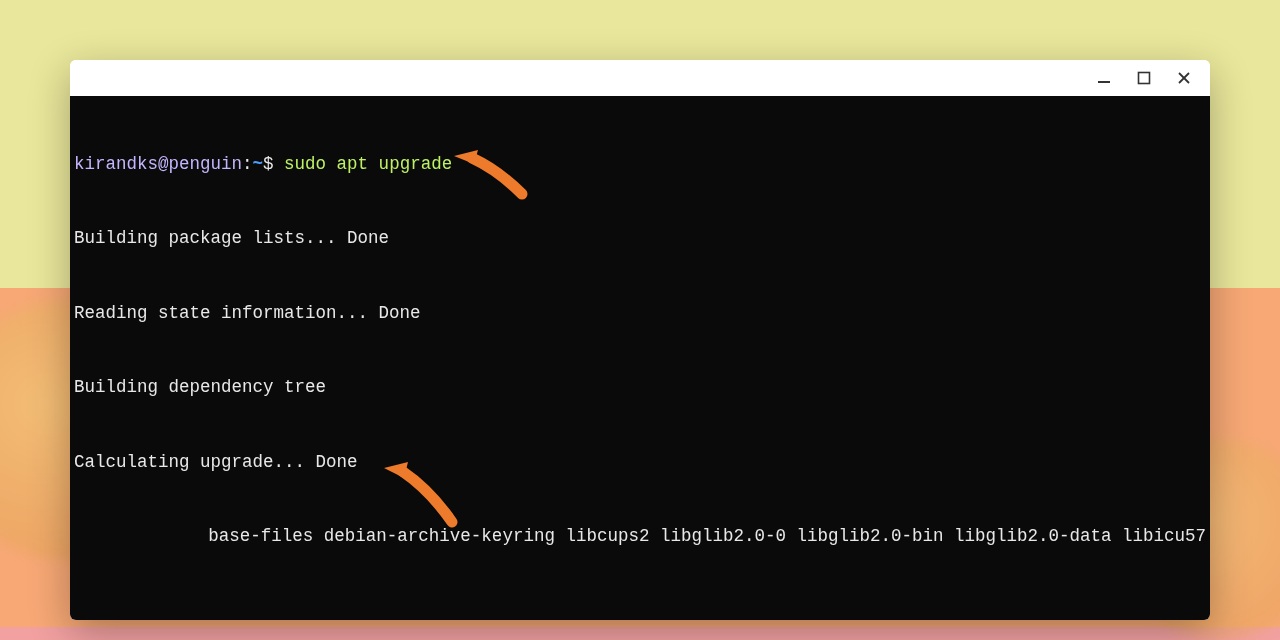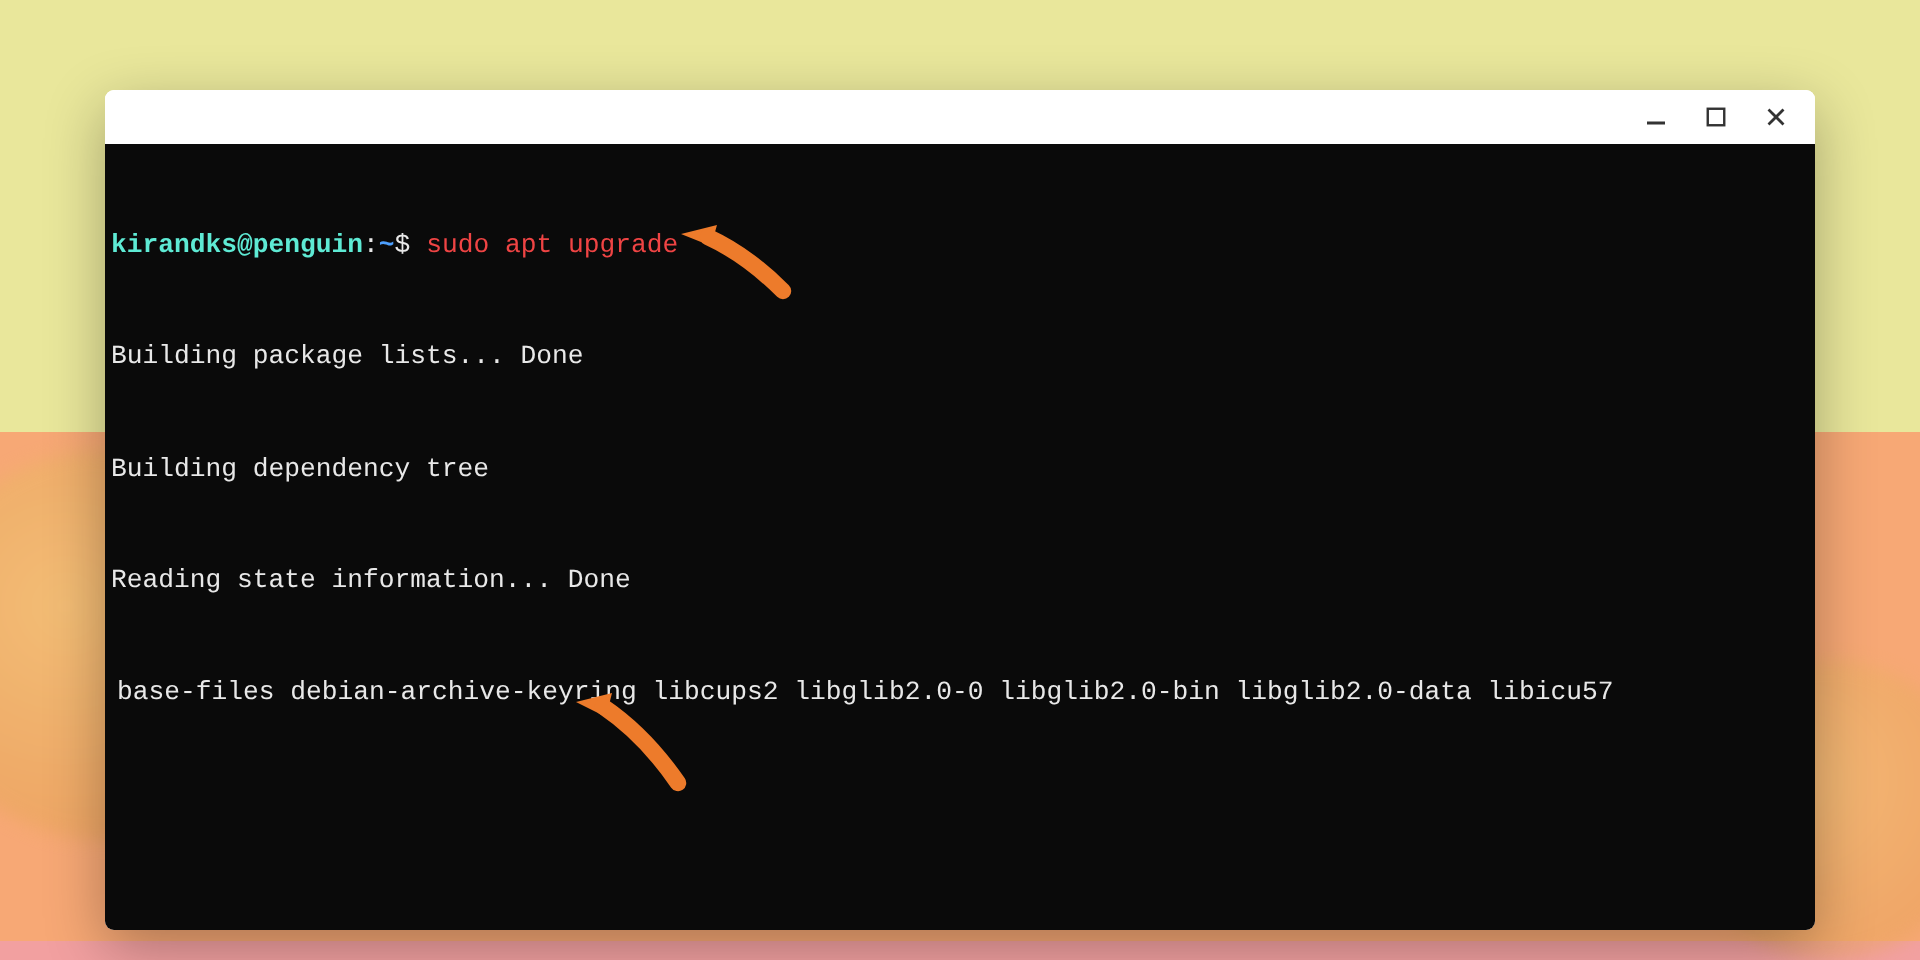--- a/index.html
+++ b/index.html
@@ -88,26 +88,26 @@
     background: #0a0a0a;
     color: #e8e8e8;
     padding: 6px 0 6px 0;
     font-size: 17.5px;
     line-height: 1.42;
     white-space: pre;
     overflow: hidden;
     position: relative;
   }
   .term .line { padding: 0 4px; }
-  .term .ind  { padding: 0 4px 0 8px; }
+  .term .ind  { padding: 0 4px 0 8px; text-align: right; }
 
-  .p-user { color: #5eead4; font-weight: bold; }
+  .p-user { color: #c4b5fd; font-weight: normal; }
   .p-sep  { color: #e8e8e8; }
   .p-path { color: #4da0ff; font-weight: bold; }
-  .cmd    { color: #ef4444; }
+  .cmd    { color: #bef264; }
 
   
   .arrow {
     position: absolute;
     pointer-events: none;
   }
   .arrow svg { display: block; }
 </style>
 </head>
 <body>
@@ -131,22 +131,23 @@
       <svg width="14" height="14" viewBox="0 0 14 14">
         <line x1="2" y1="2" x2="12" y2="12" stroke="#333" stroke-width="1.8"></line>
         <line x1="12" y1="2" x2="2" y2="12" stroke="#333" stroke-width="1.8"></line>
       </svg>
     </div>
   </div>
 
   <div class="term">
     <div class="line"><span class="p-user"><span>kirandks</span>@<span>penguin</span></span><span class="p-sep">:</span><span class="p-path">~</span><span class="p-sep">$</span> <span class="cmd">sudo apt upgrade</span></div>
     <div class="line">Building package lists... Done</div>
+    <div class="line">Reading state information... Done</div>
     <div class="line">Building dependency tree</div>
-    <div class="line">Reading state information... Done</div>
+    <div class="line">Calculating upgrade... Done</div>
     <div class="ind">base-files debian-archive-keyring libcups2 libglib2.0-0 libglib2.0-bin libglib2.0-data libicu57</div>
     
     
     
     
     
     
 
     
     <div class="arrow" style="left:378px; top:2px;">

